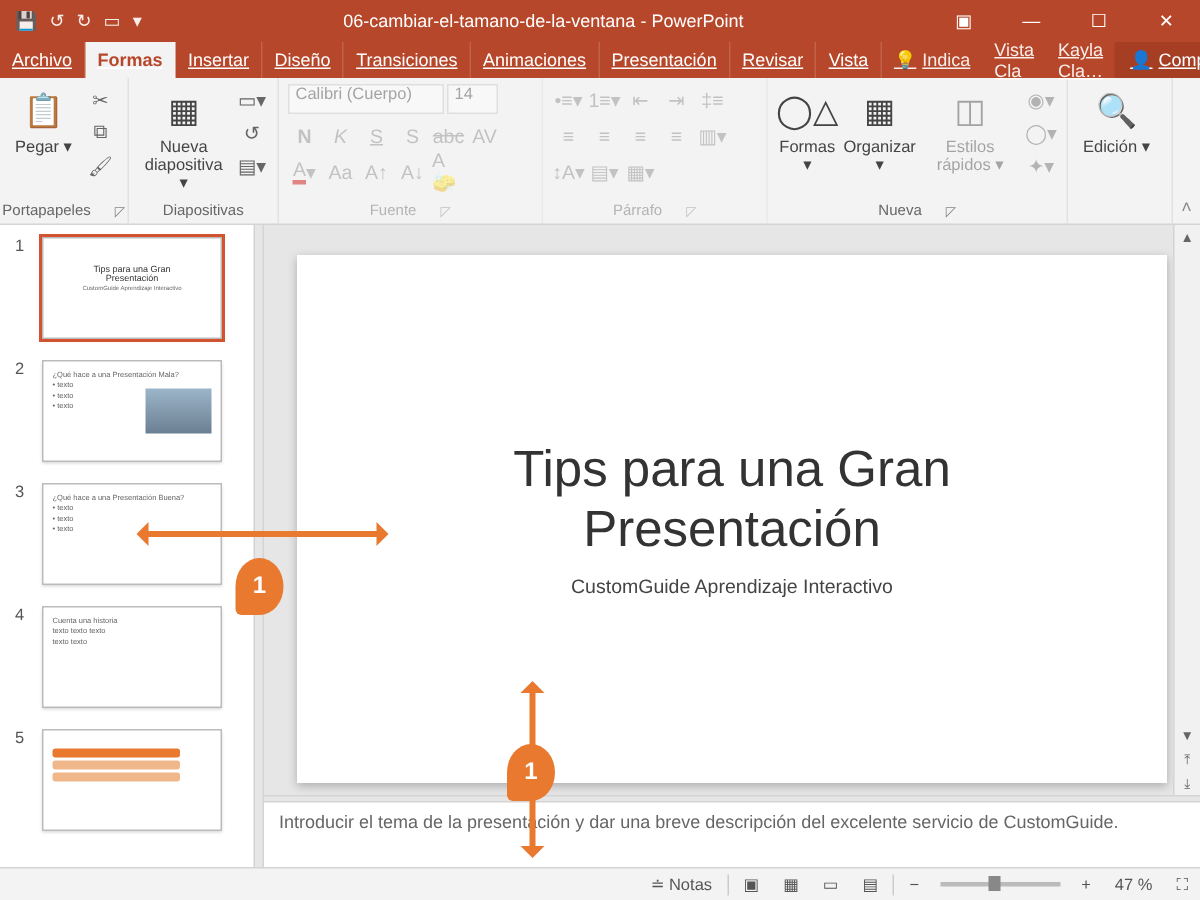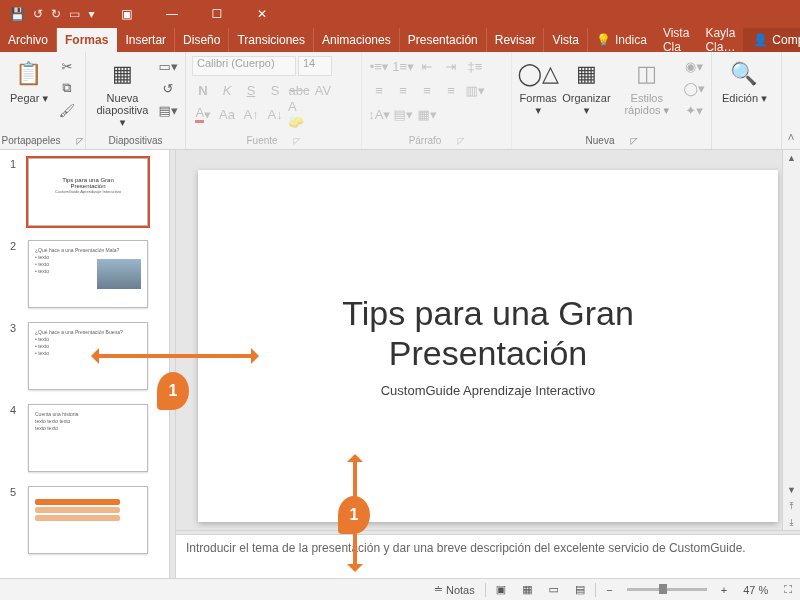--- a/index.html
+++ b/index.html
@@ -7,21 +7,21 @@
 
 
 .title-bar { height: 28px; background: #b7472a; display: flex; align-items: center; color: #fff; }
 .title-bar .qat { display: flex; gap: 8px; padding: 0 10px; align-items: center; }
 .title-bar .qat span { opacity: .9; cursor: pointer; }
 .title-bar .title { flex: 1; text-align: center; font-size: 12px; }
 .title-bar .win-controls { display: flex; gap: 0; }
 .title-bar .win-controls div { width: 45px; height: 28px; display: flex; align-items: center; justify-content: center; cursor: pointer; }
 
 
-.tabs-row { height: 24px; background: #b7472a; display: flex; align-items: stretch; color: #fff; font-size: 12px; }
+.tabs-row { height: 24px; background: #b7472a; display: flex; align-items: stretch; color: #fff; font-size: 12px; text-decoration: underline; }
 .tab { padding: 0 8px; display: flex; align-items: center; cursor: pointer; border-right: 1px solid rgba(255,255,255,.15); }
 .tab.active { background: #f3f3f3; color: #b7472a; font-weight: 600; }
 .tabs-row .spacer { flex: 1; }
 .tell-me { display: flex; align-items: center; gap: 4px; padding: 0 8px; opacity: .9; }
 .share-btn { display: flex; align-items: center; gap: 4px; padding: 0 10px; background: #a53e23; cursor: pointer; }
 
 
 .ribbon { height: 98px; background: #f3f3f3; border-bottom: 1px solid #d4d4d4; display: flex; }
 .group { border-right: 1px solid #e1e1e1; display: flex; flex-direction: column; padding: 4px 6px 0 6px; }
 .group-body { flex: 1; display: flex; align-items: flex-start; gap: 4px; }
@@ -85,20 +85,21 @@
 <body>
 
 <div class="title-bar">
   <div class="qat">
     <span>💾</span>
     <span>↺</span>
     <span>↻</span>
     <span>▭</span>
     <span>▾</span>
   </div>
+  <div class="title">06-cambiar-el-tamano-de-la-ventana  -  PowerPoint</div>
   <div class="win-controls">
     <div>▣</div>
     <div>—</div>
     <div>☐</div>
     <div>✕</div>
   </div>
 </div>
 
 <div class="tabs-row">
   <div class="tab">Archivo</div>

